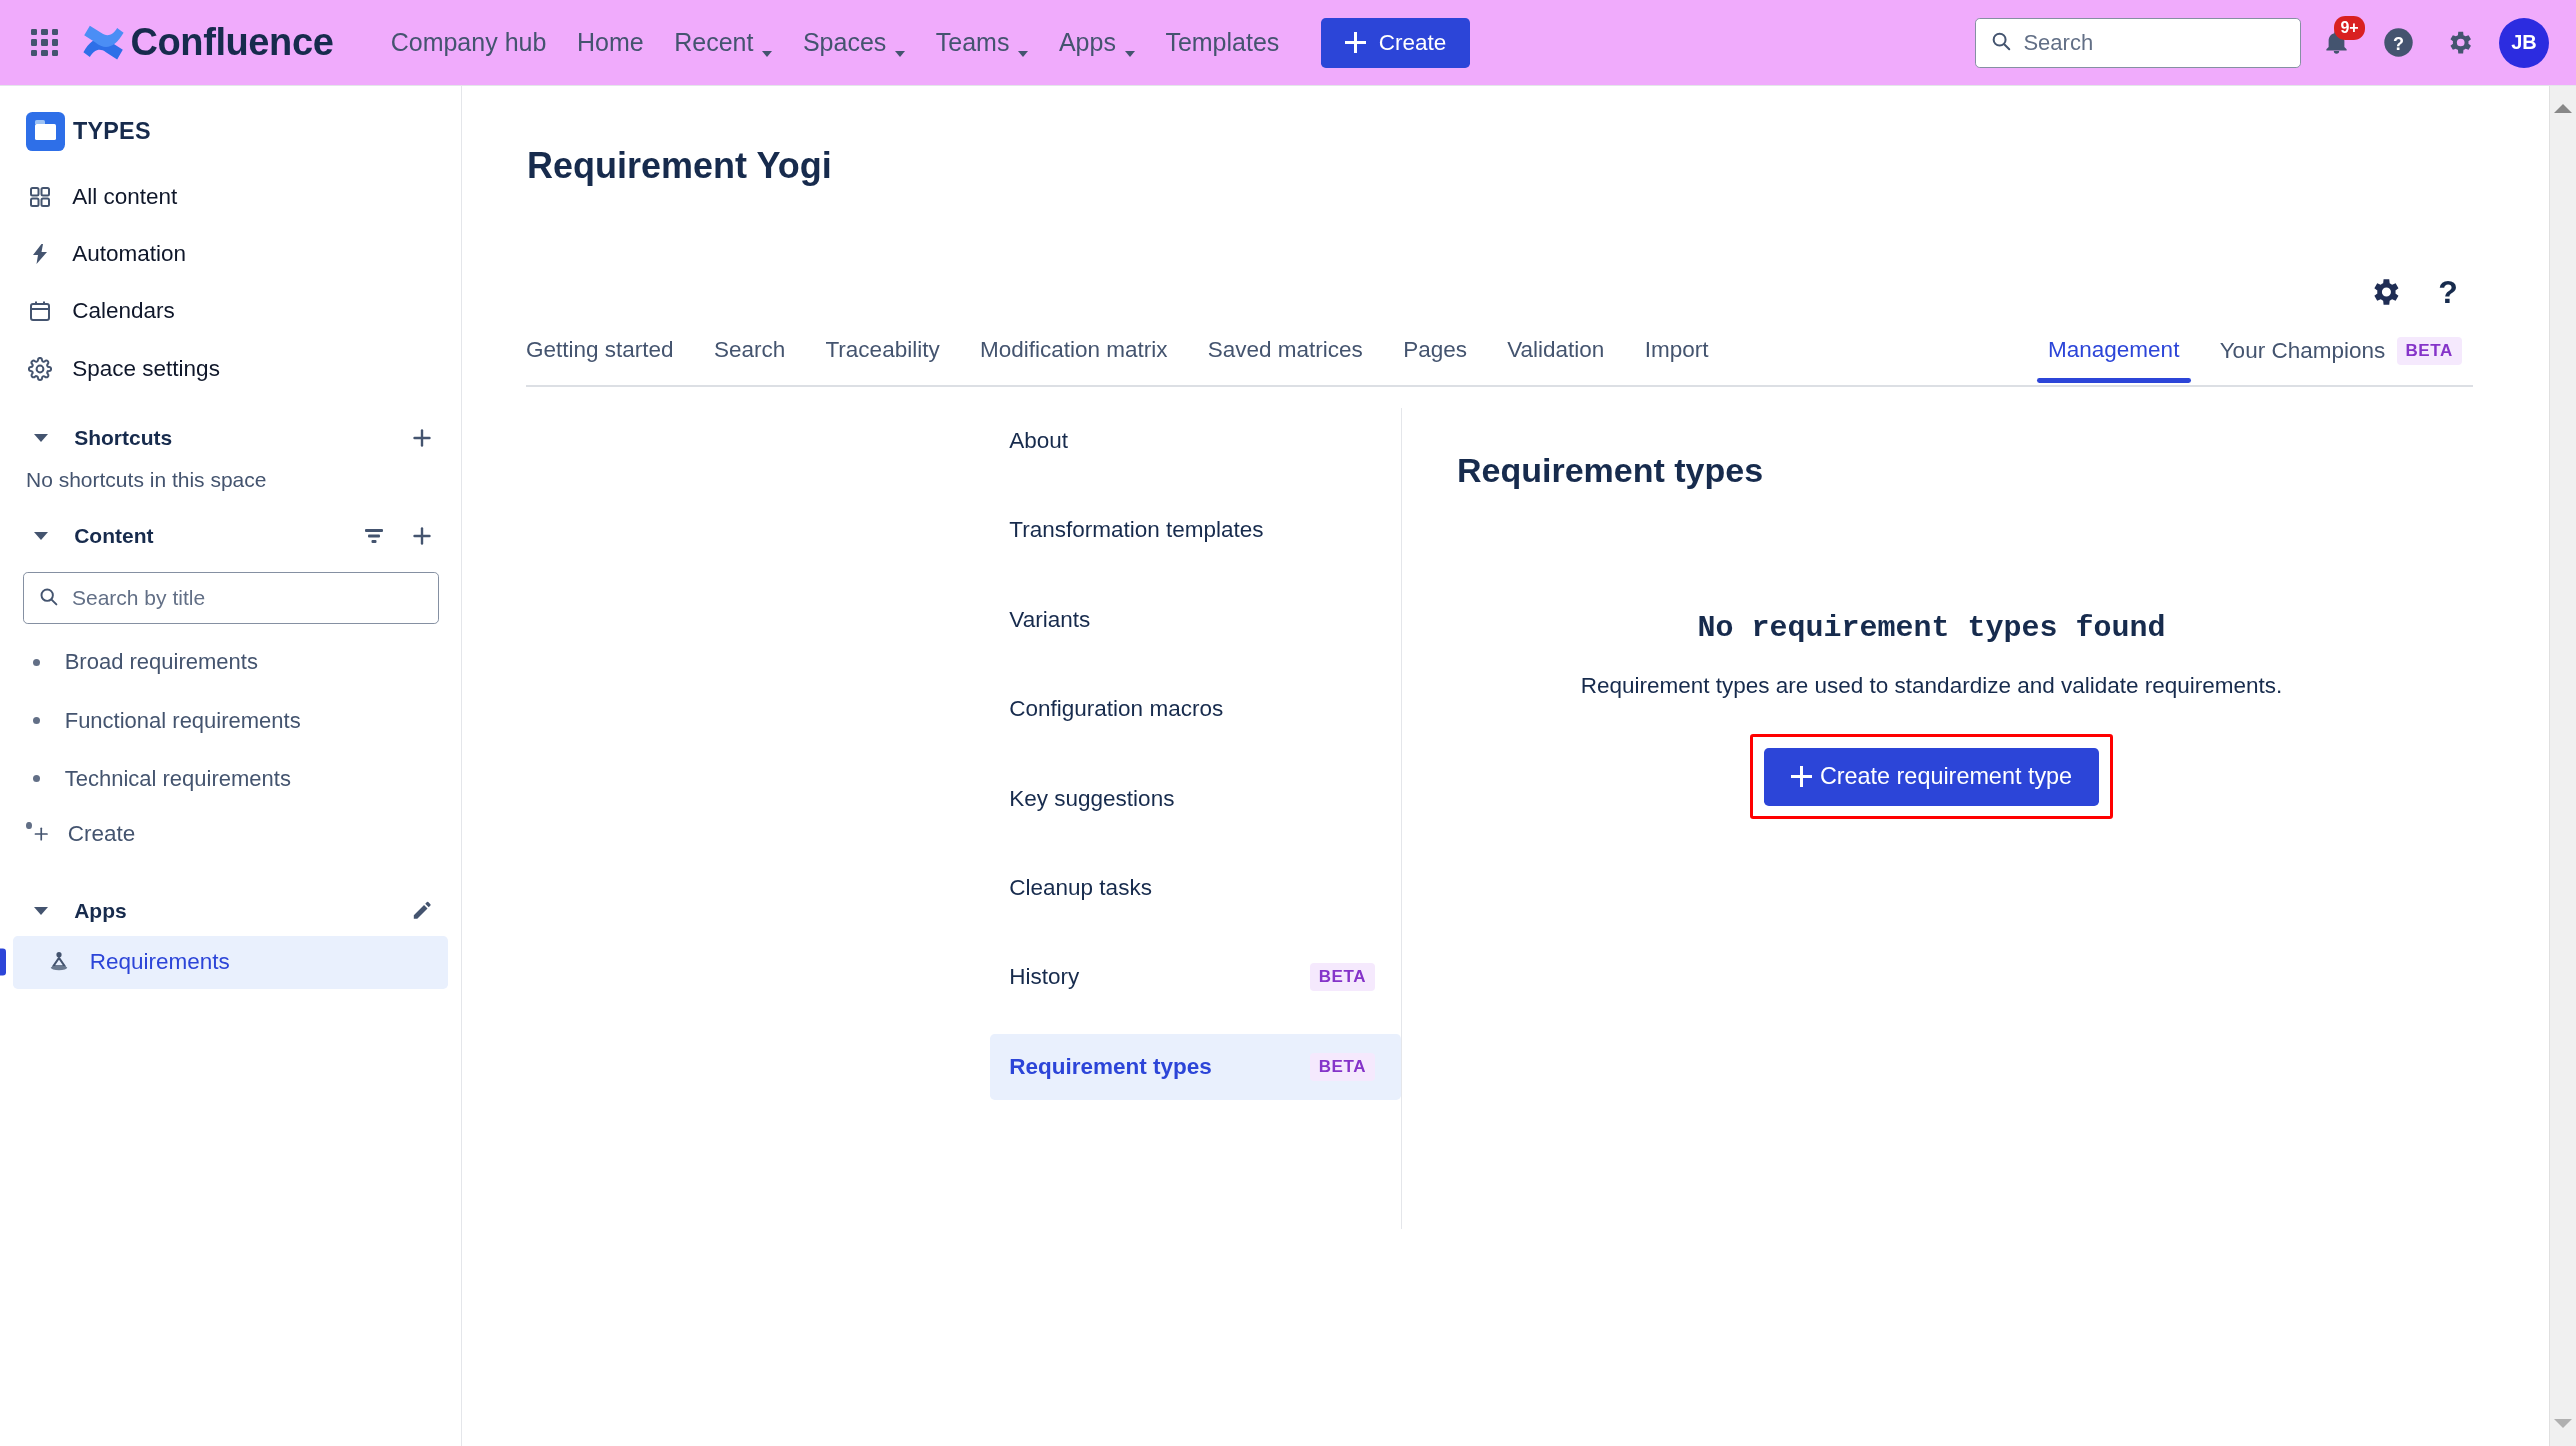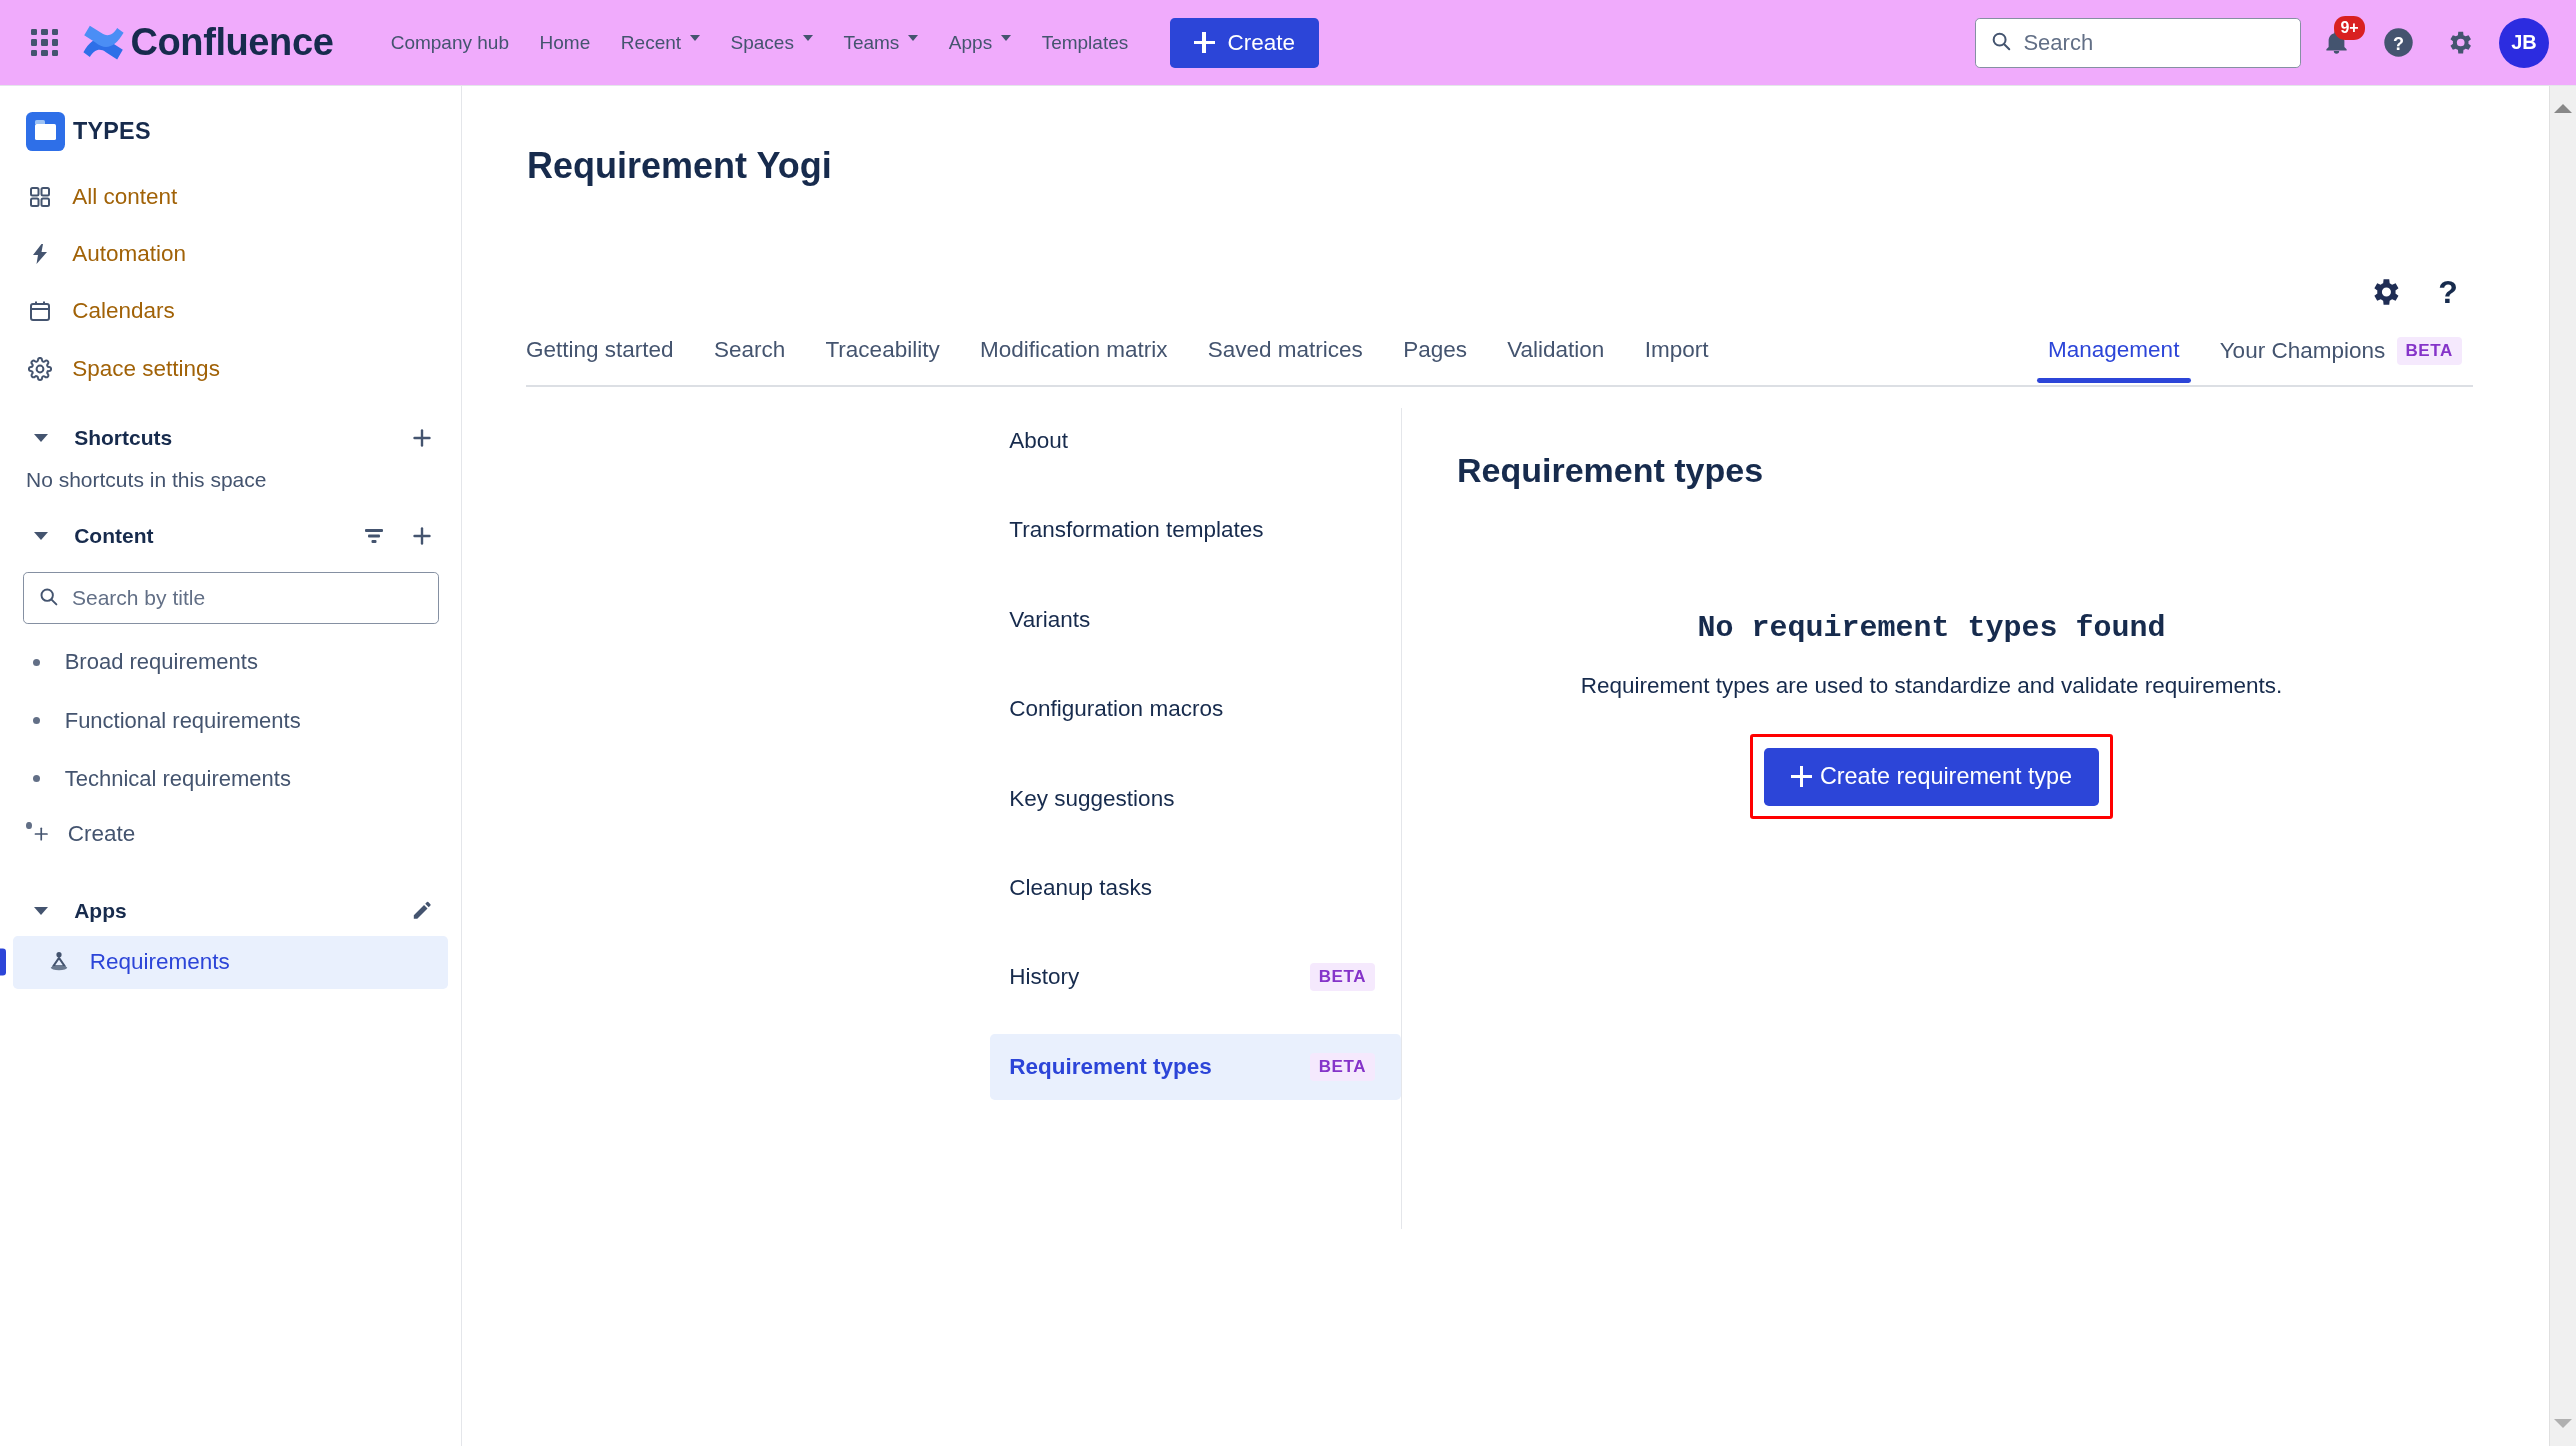--- a/index.html
+++ b/index.html
@@ -29,23 +29,23 @@
 
   .brand { display: flex; align-items: center; margin-left: 17.7px; cursor: pointer; }
   .brand-mark { width: 45px; height: 39px; position: relative; flex: 0 0 auto; }
   .brand-text {
     font-size: 38px; font-weight: 600; color: #172b4d;
     letter-spacing: -0.4px; margin-left: 4.8px;
   }
 
   .nav-links { display: flex; align-items: center; margin-left: 42px; gap: 0; }
   .nav-link {
-    font-size: 19px; color: #44546f; padding: 9.7px 15.3px;
+    font-size: 25px; color: #44546f; padding: 9.7px 15.3px;
     border-radius: 4.8px; cursor: pointer; white-space: nowrap;
-    display: flex; align-items: flex-start; gap: 8.9px;
+    display: flex; align-items: flex-end; gap: 8.9px;
   }
   .caret { width: 0; height: 0; border-left: 5.6px solid transparent; border-right: 5.6px solid transparent;
            border-top: 6.4px solid #44546f; margin-top: 3.2px; }
 
   .create-btn {
     margin-left: 26px; height: 50px; padding: 0 24px;
     background: #2c45d8; color: #fff; border: none; border-radius: 4.8px;
     font-size: 22.5px; font-family: "Liberation Sans", sans-serif;
     display: flex; align-items: center; gap: 13px; cursor: pointer;
     white-space: nowrap;
@@ -107,21 +107,21 @@
   .space-avatar .folder::before {
     content: ""; position: absolute; top: -4px; left: 0; width: 9.7px; height: 4px;
     background: #9dc2f5; border-radius: 1.6px 1.6px 0 0;
   }
   .space-name { font-size: 23.4px; font-weight: 700; color: #172b4d; letter-spacing: 0.2px; }
 
   .nav-item {
     display: flex; align-items: center; gap: 19.3px;
     height: 50px; margin: 0 13px; padding: 0 13px;
     border-radius: 4.8px; cursor: pointer;
-    font-size: 22.5px; color: #a16207;
+    font-size: 22.5px; color: #0f172a;
   }
   .nav-item .ico { width: 27px; height: 27px; flex: 0 0 auto; display:flex; align-items:center; justify-content:center; }
   .nav-list-top { margin-top: 21px; display: flex; flex-direction: column; gap: 7.2px; }
 
   .section-head {
     display: flex; align-items: center; gap: 14.5px;
     margin: 0 13px; padding: 0 9.7px; height: 50px;
   }
   .disclosure {
     width: 37px; height: 37px; border-radius: 4.8px; border: 0.8px solid transparent;

